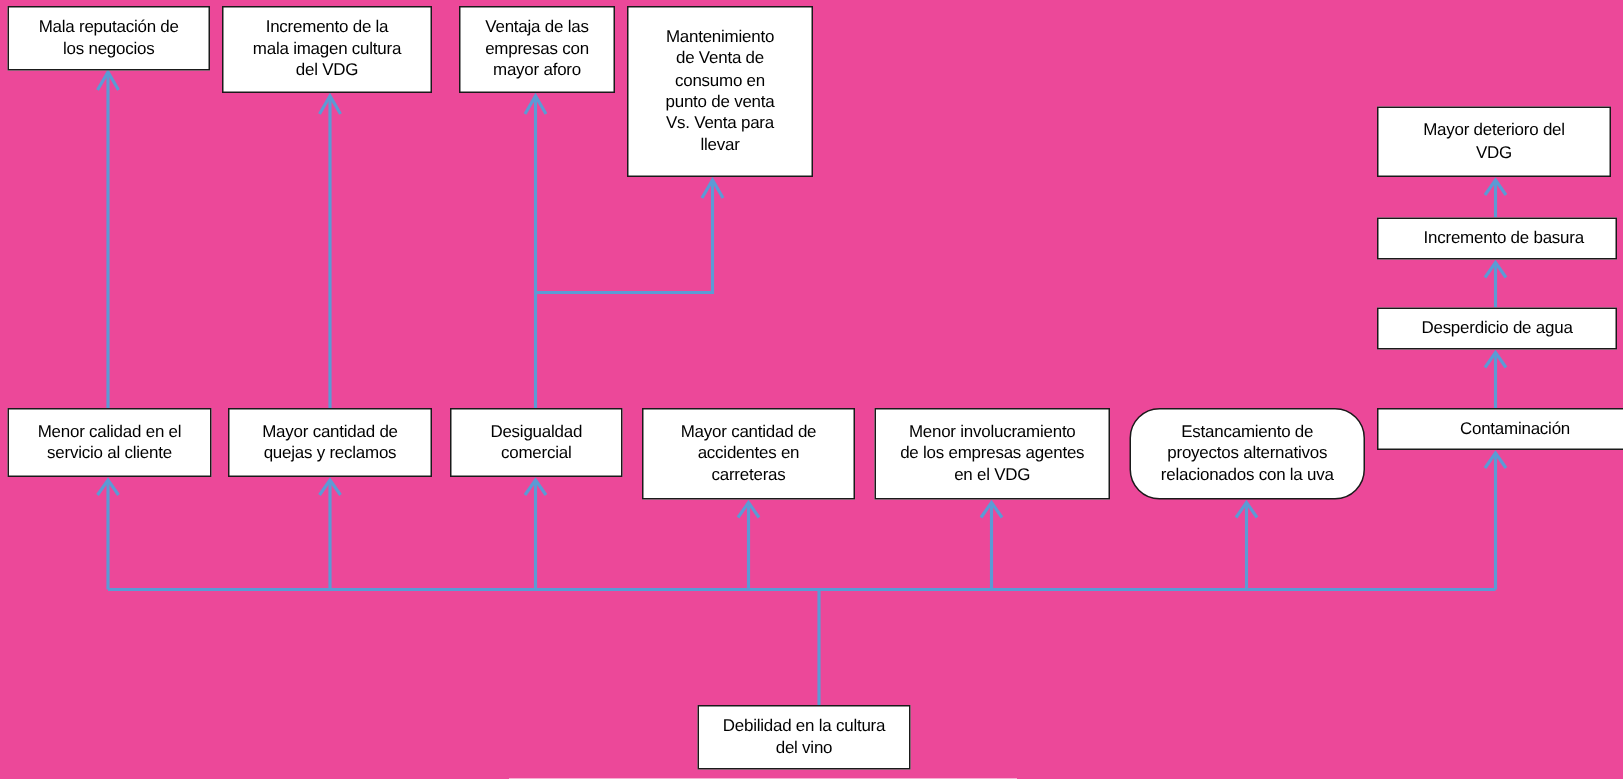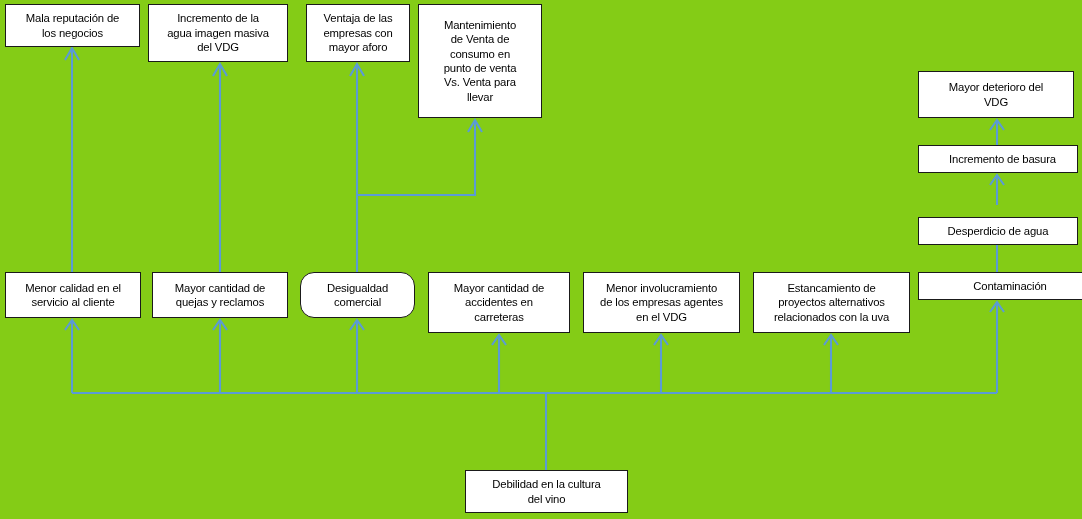--- a/index.html
+++ b/index.html
@@ -8,21 +8,21 @@
     background: #ffffff;
   }
   body {
     font-family: "Liberation Sans", sans-serif;
     -webkit-font-smoothing: antialiased;
   }
   #diagram {
     position: relative;
     width: 1082px;
     height: 519px;
-    background: #84cc16;
+    background: #ec4899;
     overflow: hidden;
   }
   #connector-layer {
     position: absolute;
     left: 0;
     top: 0;
     width: 1082px;
     height: 519px;
     pointer-events: none;
   }
@@ -99,21 +99,21 @@
     </g>
   </svg>
 
   <div class="node" style="left:5px; top:4px; width:135px; height:43px;">
     <span class="node-text">Mala reputación de
 los negocios</span>
   </div>
 
   <div class="node" style="left:148px; top:4px; width:140px; height:58px;">
     <span class="node-text">Incremento de la
-agua imagen masiva
+mala imagen cultura
 del VDG</span>
   </div>
 
   <div class="node" style="left:306px; top:4px; width:104px; height:58px;">
     <span class="node-text">Ventaja de las
 empresas con
 mayor aforo</span>
   </div>
 
   <div class="node" style="left:418px; top:4px; width:124px; height:114px;">
@@ -127,59 +127,59 @@
 
   <div class="node" style="left:918px; top:71px; width:156px; height:47px;">
     <span class="node-text">Mayor deterioro del
 VDG</span>
   </div>
 
   <div class="node" style="left:918px; top:145px; width:160px; height:28px;padding-left:13px;">
     <span class="node-text">Incremento de basura</span>
   </div>
 
-  <div class="node" style="left:918px; top:205px; width:160px; height:28px;margin-top:12px;">
+  <div class="node" style="left:918px; top:205px; width:160px; height:28px;">
     <span class="node-text">Desperdicio de agua</span>
   </div>
 
   <div class="node" style="left:5px; top:272px; width:136px; height:46px;">
     <span class="node-text">Menor calidad en el
 servicio al cliente</span>
   </div>
 
   <div class="node" style="left:152px; top:272px; width:136px; height:46px;">
     <span class="node-text">Mayor cantidad de
 quejas y reclamos</span>
   </div>
 
-  <div class="node" style="left:300px; top:272px; width:115px; height:46px;border-radius:14px;">
+  <div class="node" style="left:300px; top:272px; width:115px; height:46px;">
     <span class="node-text">Desigualdad
 comercial</span>
   </div>
 
   <div class="node" style="left:428px; top:272px; width:142px; height:61px;">
     <span class="node-text">Mayor cantidad de
 accidentes en
 carreteras</span>
   </div>
 
   <div class="node" style="left:583px; top:272px; width:157px; height:61px;">
     <span class="node-text">Menor involucramiento
 de los empresas agentes
 en el VDG</span>
   </div>
 
-  <div class="node" style="left:753px; top:272px; width:157px; height:61px;">
+  <div class="node" style="left:753px; top:272px; width:157px; height:61px;border-radius:20px;">
     <span class="node-text">Estancamiento de
 proyectos alternativos
 relacionados con la uva</span>
   </div>
 
   <div class="node" style="left:918px; top:272px; width:184px; height:28px;">
     <span class="node-text">Contaminación</span>
   </div>
 
-  <div class="node" style="left:465px; top:470px; width:163px; height:43px;">
+  <div class="node" style="left:465px; top:470px; width:142px; height:43px;">
     <span class="node-text">Debilidad en la cultura
 del vino</span>
   </div>
 
 </div>
 
 </body></html>

